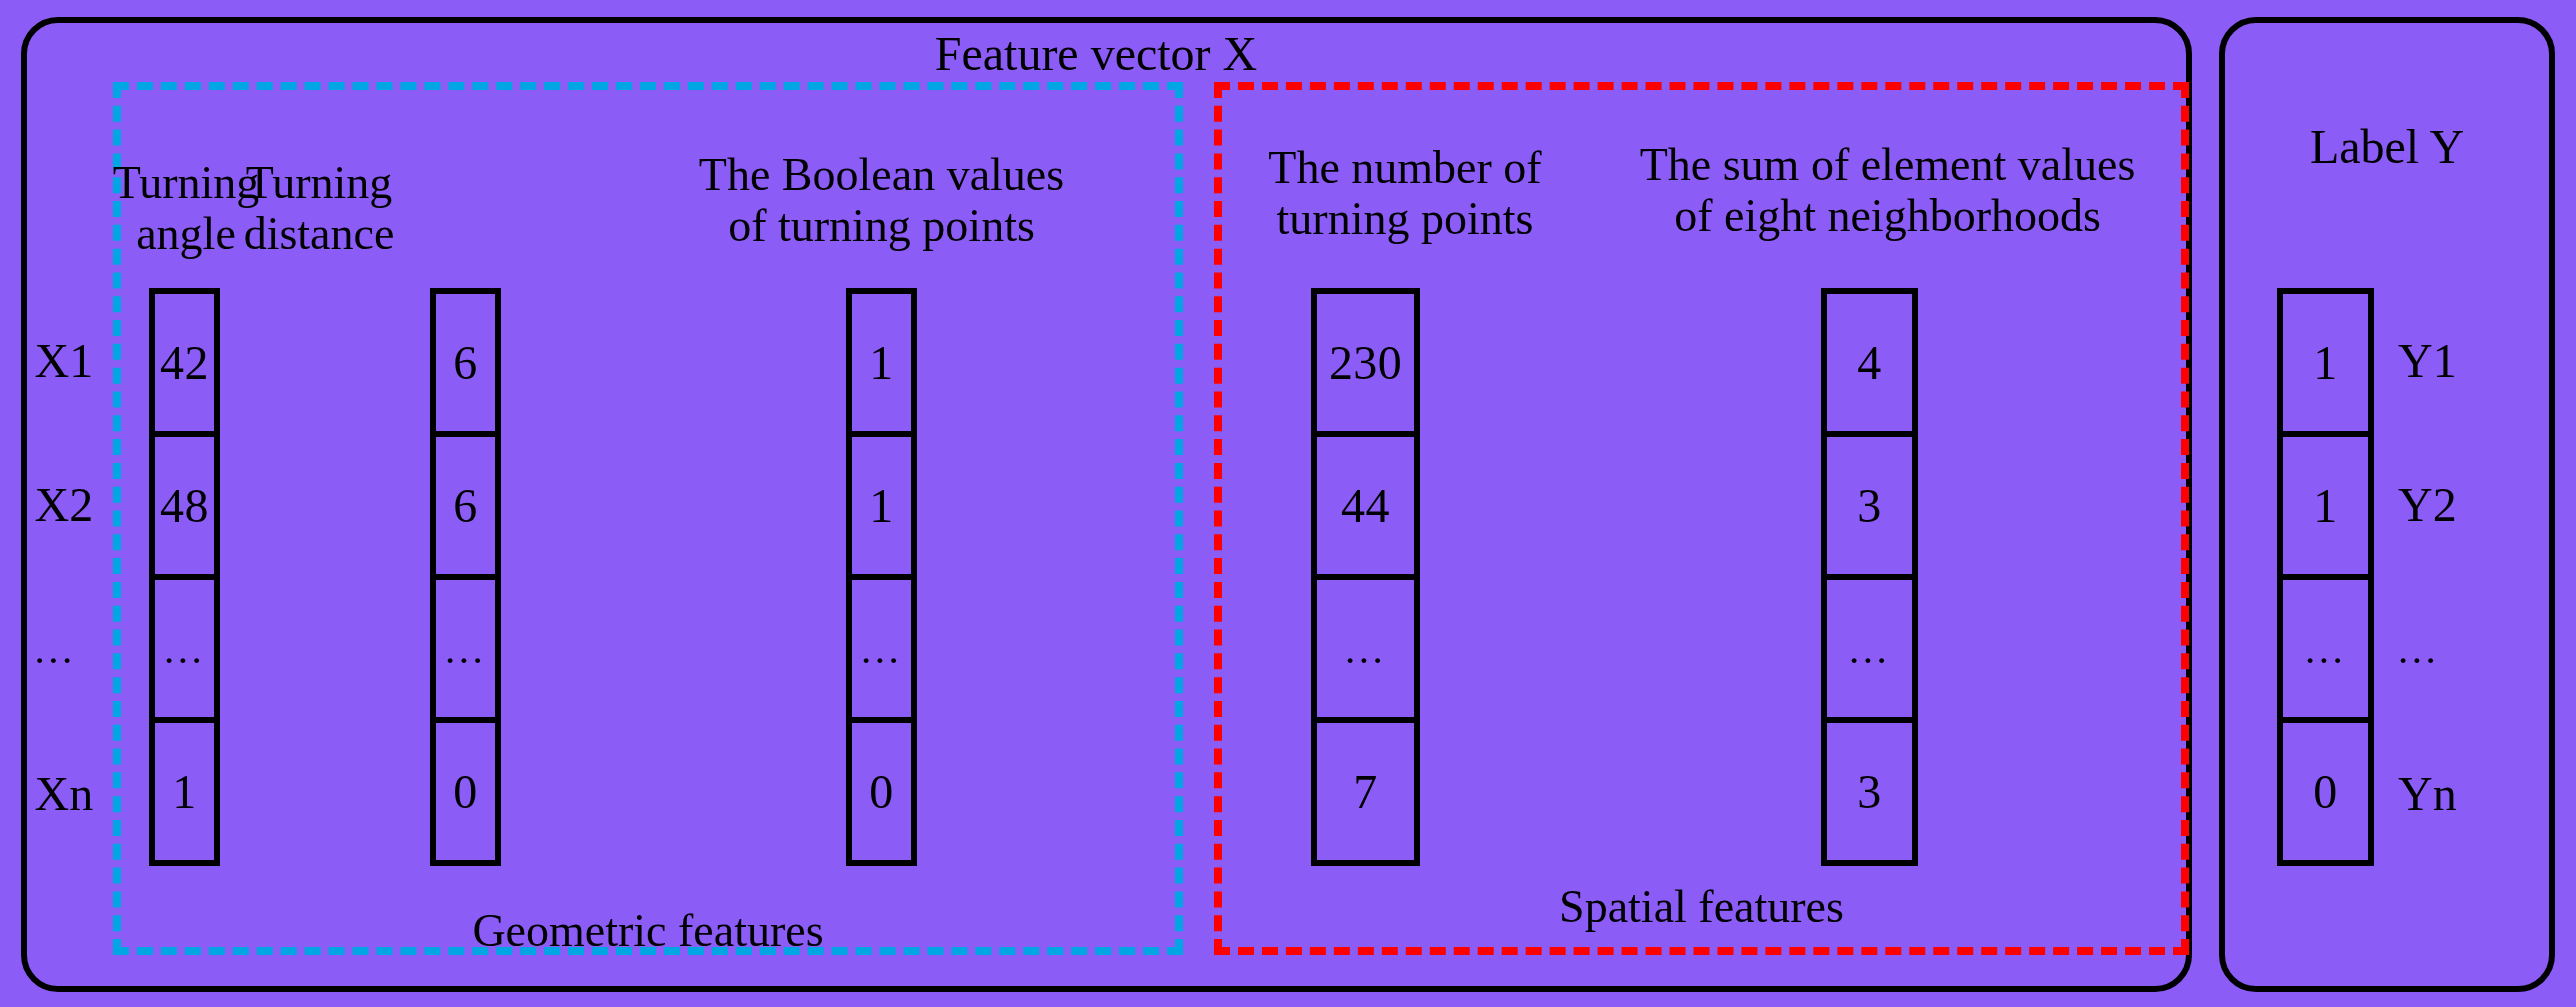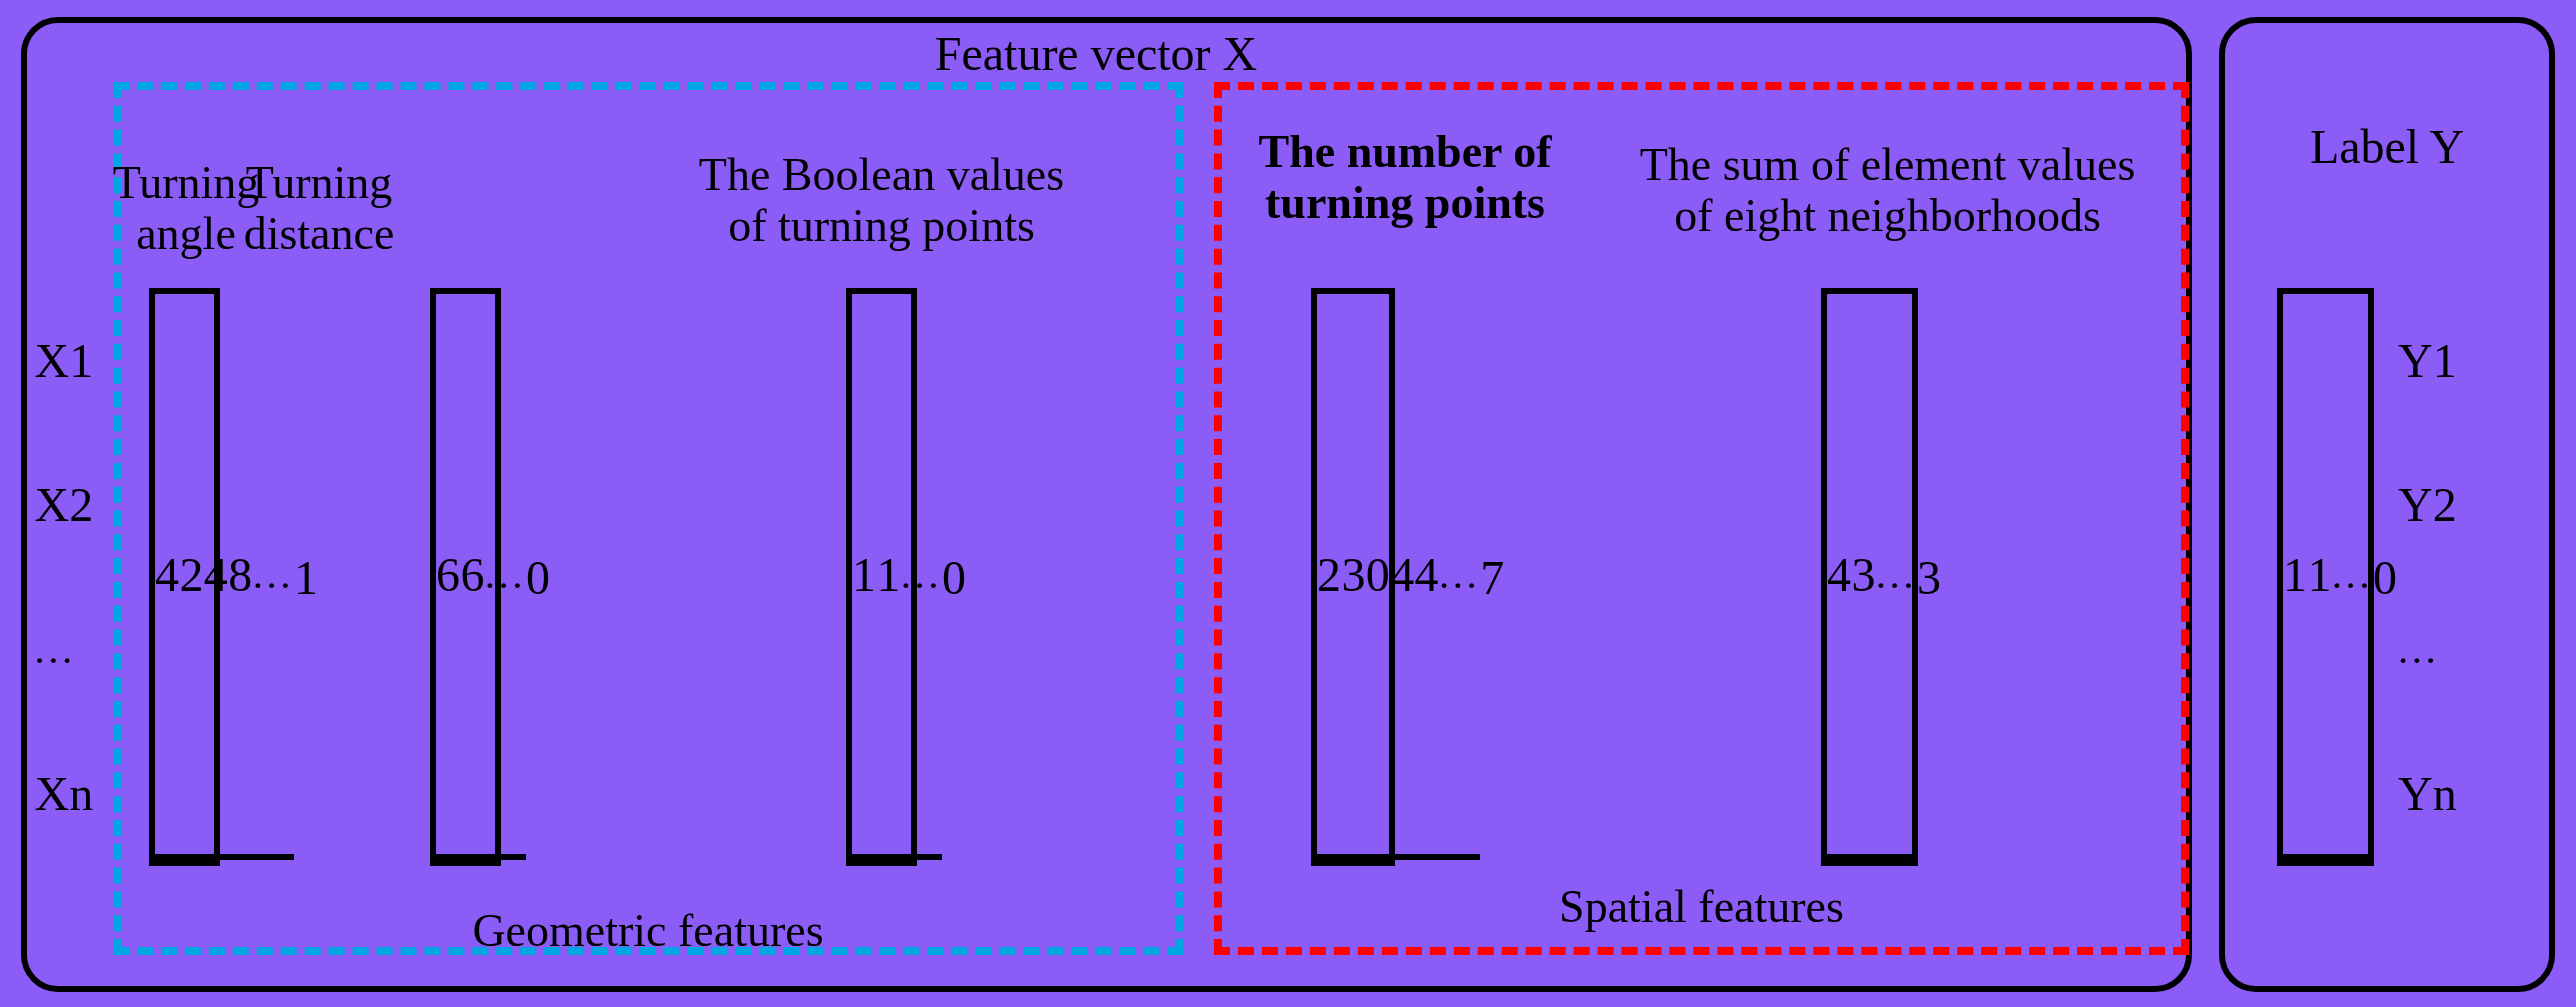--- a/index.html
+++ b/index.html
@@ -110,21 +110,21 @@
   }
 
   
   .vector-col {
     position: absolute;
     top: 288px;
     height: 578px;
     border: 6.2px solid #000000;
     box-sizing: border-box;
     display: flex;
-    flex-direction: row;
+    flex-direction: column;
   }
   .vcell {
     flex: 1 1 0;
     border-bottom: 6.2px solid #000000;
     box-sizing: border-box;
     display: flex;
     align-items: center;
     justify-content: center;
     font-size: 48px;
     letter-spacing: 0.4px;
@@ -185,21 +185,21 @@
   <div class="col-header" style="left:177px; top:158px; width:284px;">
     <div>Turning</div>
     <div>distance</div>
   </div>
 
   <div class="col-header" style="left:660px; top:150px; width:443px;">
     <div>The Boolean values</div>
     <div>of turning points</div>
   </div>
 
-  <div class="col-header" style="left:1241px; top:127px; width:328px;font-weight:bold;">
+  <div class="col-header" style="left:1241px; top:143px; width:328px;">
     <div>The number of</div>
     <div>turning points</div>
   </div>
 
   <div class="col-header" style="left:1595px; top:140px; width:585px;">
     <div>The sum of element values</div>
     <div>of eight neighborhoods</div>
   </div>
 
   <div class="row-labels left" style="left:31px;">
@@ -223,21 +223,21 @@
     <div class="vcell">0</div>
   </div>
 
   <div class="vector-col" style="left:846px; width:71px;">
     <div class="vcell">1</div>
     <div class="vcell">1</div>
     <div class="vcell ellipsis">...</div>
     <div class="vcell">0</div>
   </div>
 
-  <div class="vector-col" style="left:1311px; width:84px;">
+  <div class="vector-col" style="left:1311px; width:109px;">
     <div class="vcell">230</div>
     <div class="vcell">44</div>
     <div class="vcell ellipsis">...</div>
     <div class="vcell">7</div>
   </div>
 
   <div class="vector-col" style="left:1821px; width:97px;">
     <div class="vcell">4</div>
     <div class="vcell">3</div>
     <div class="vcell ellipsis">...</div>

